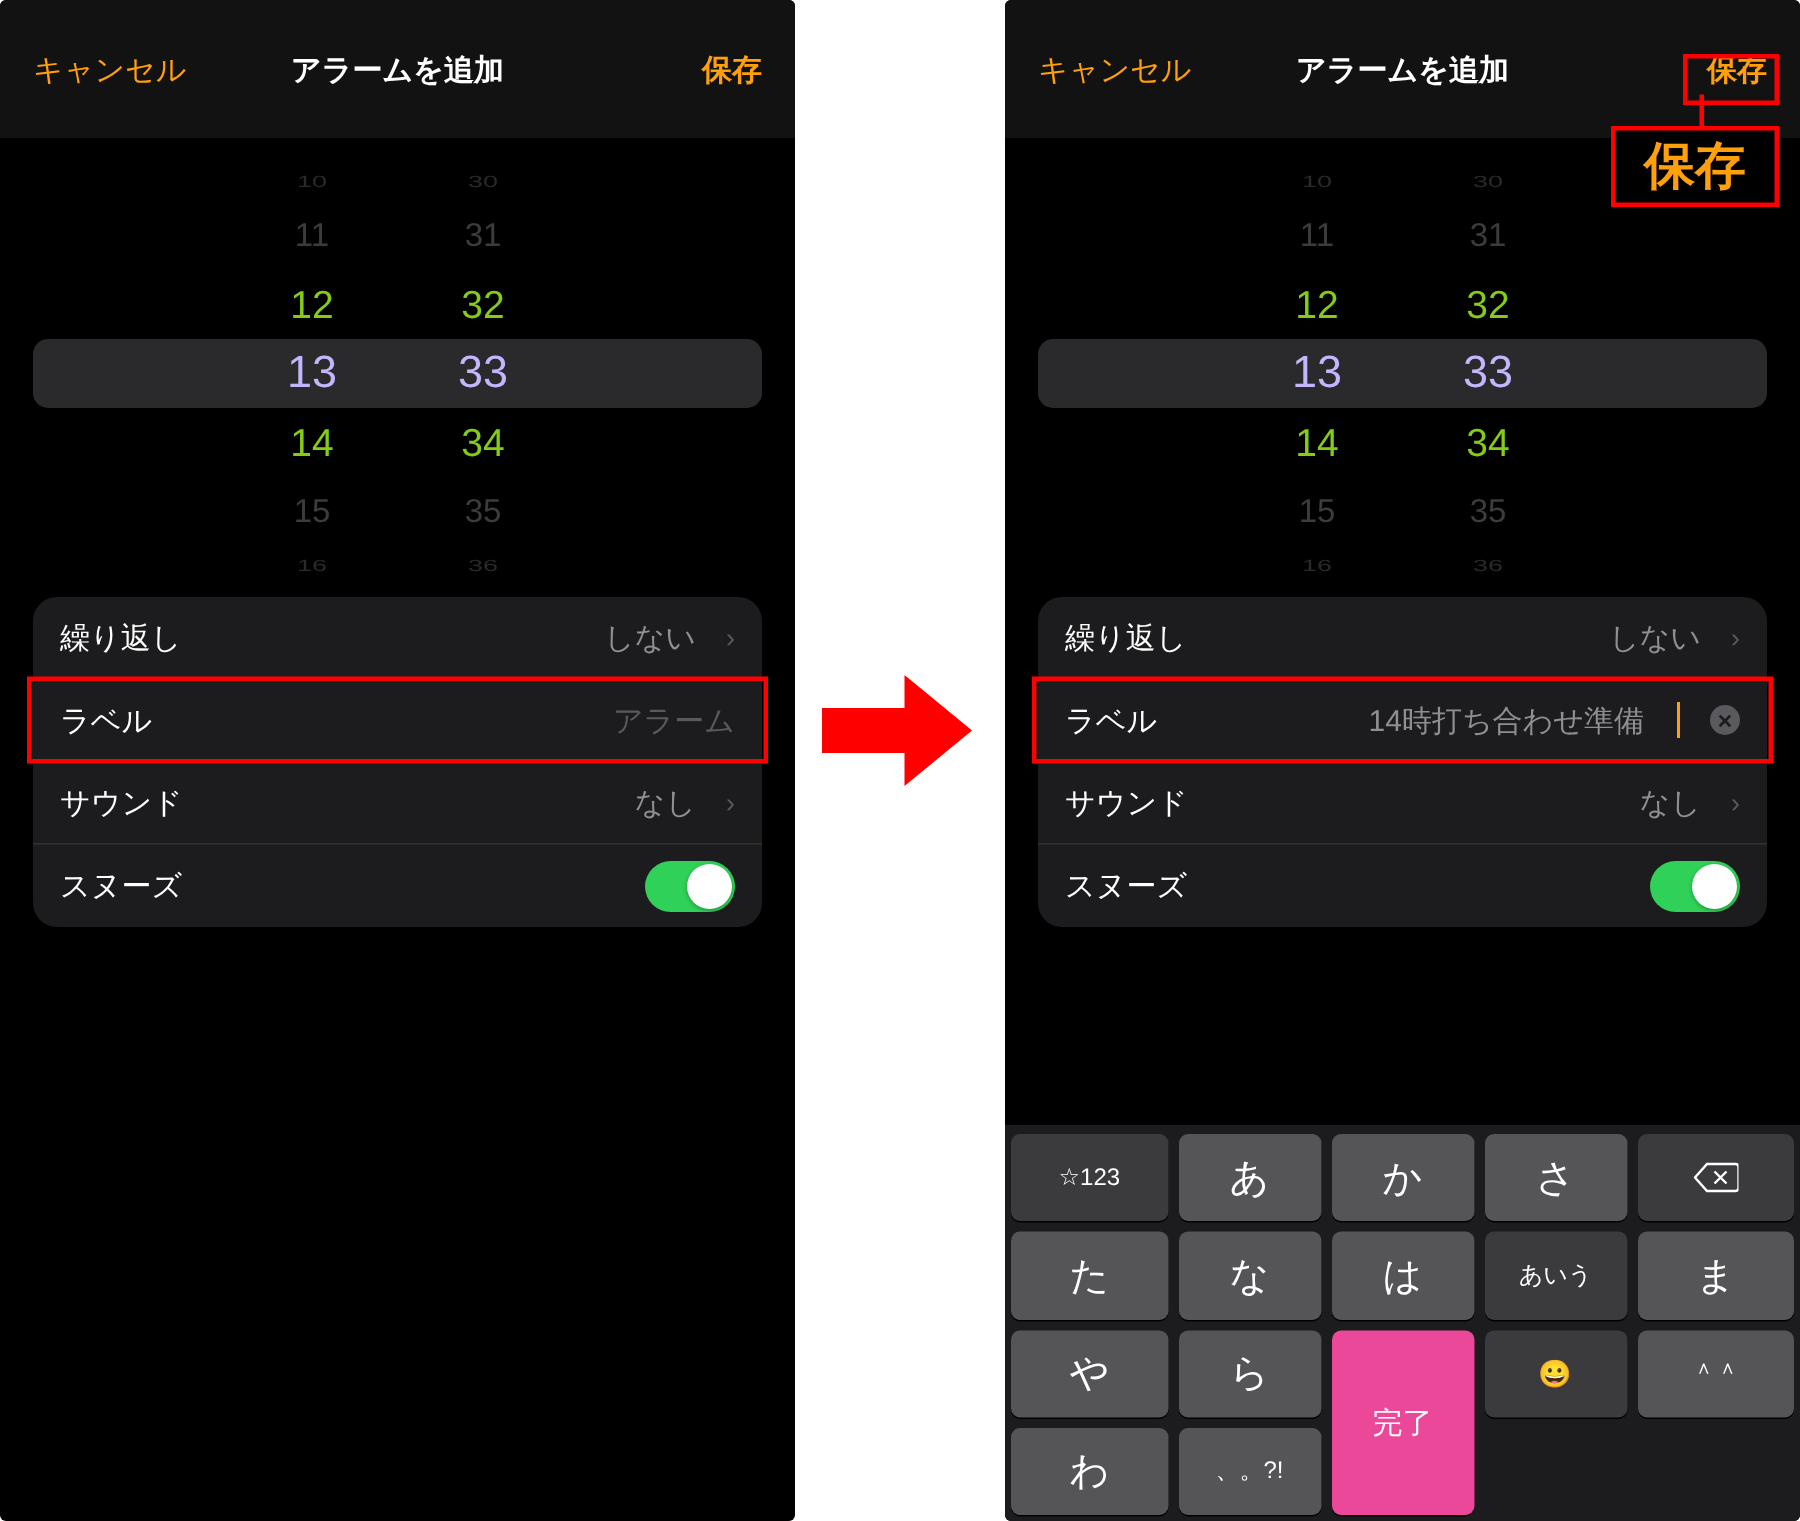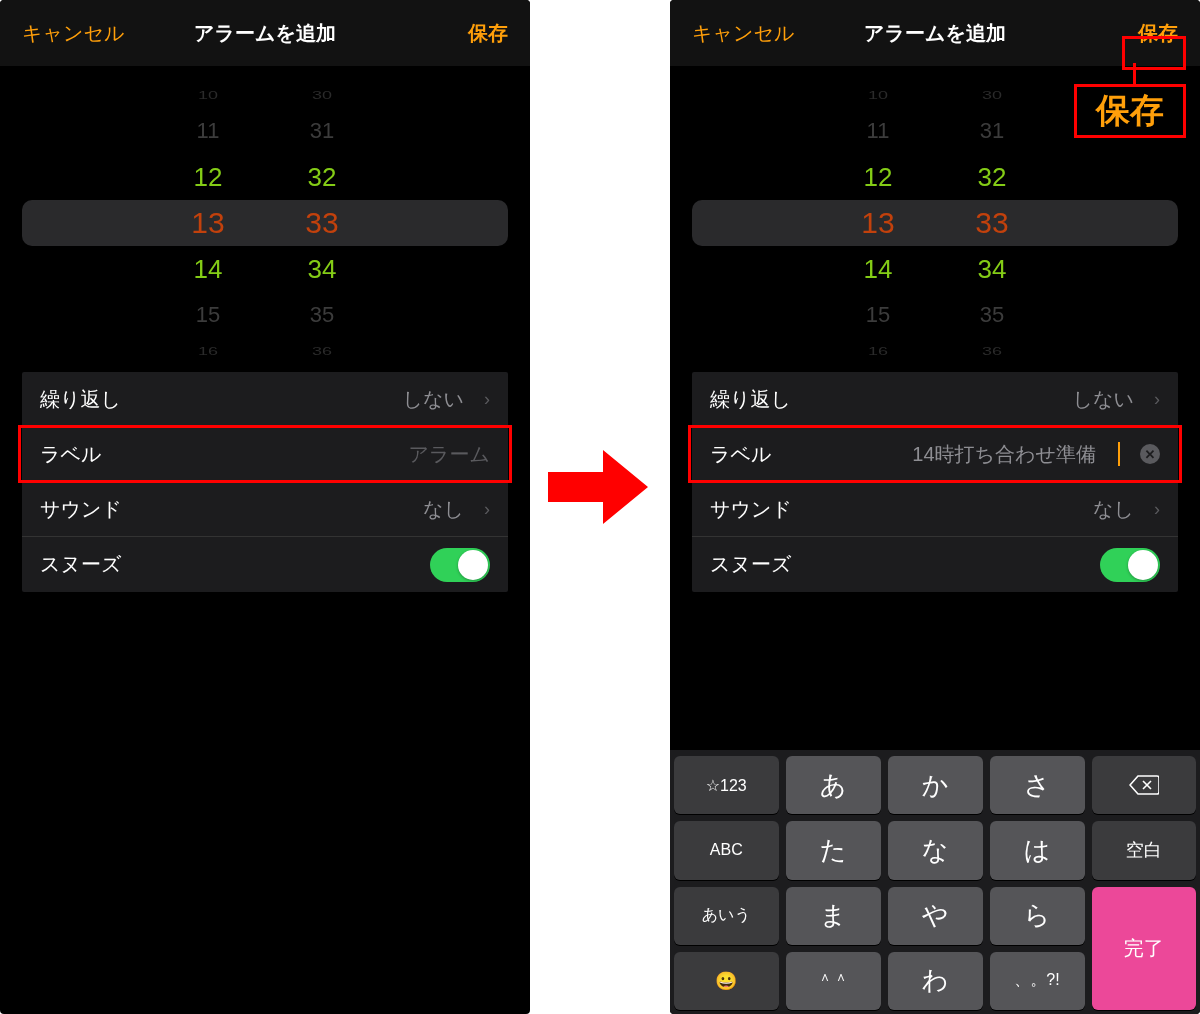--- a/index.html
+++ b/index.html
@@ -18,21 +18,21 @@
     height: 1014px;
     background: #000000;
     position: relative;
     overflow: hidden;
     border-radius: 4px;
   }
   .phone-left { margin-left: 0; }
   .phone-right { margin-right: 0; }
 
   .nav {
-    height: 66px;
+    height: 92px;
     display: flex;
     align-items: center;
     justify-content: space-between;
     padding: 0 22px;
     background: #121212;
     position: relative;
   }
   .nav-cancel { color: #ff9f0a; font-size: 20px; }
   .nav-title { color: #ffffff; font-size: 20px; font-weight: 600; position:absolute; left:50%; transform:translateX(-50%); }
   .nav-save { color: #ff9f0a; font-size: 20px; font-weight: 600; }
@@ -50,36 +50,36 @@
     position: relative;
   }
   .picker-row {
     height: 46px;
     line-height: 46px;
     font-size: 26px;
     color: #84cc16;
   }
   .picker-row.dim1 { color:#3c3c3c; font-size:22px; }
   .picker-row.dim2 { color:#2a2a2a; font-size:18px; transform:scaleY(0.6); height:26px; line-height:26px;}
-  .picker-row.sel { color:#c2410c; font-size:30px; font-weight:400;}
+  .picker-row.sel { color:#c4b5fd; font-size:30px; font-weight:400;}
   .picker-highlight {
     position:absolute;
     left:22px; right:22px;
     top: 128px;
     height:46px;
     background:#2a2a2c;
     border-radius:10px;
     z-index:0;
   }
   .picker-cols { display:flex; gap:28px; z-index:1; position:relative; padding-top:10px;}
 
   .settings {
     margin: 20px 22px 0 22px;
     background: #1c1c1e;
-    border-radius: 2px;
+    border-radius: 16px;
     overflow: visible;
   }
   .row {
     height: 55px;
     display:flex;
     align-items:center;
     padding: 0 18px;
     justify-content: space-between;
     position:relative;
     border-bottom: 0.5px solid #333;
@@ -319,25 +319,23 @@
       <div class="key">あ</div>
       <div class="key">か</div>
       <div class="key">さ</div>
       <div class="key func">
         <svg width="30" height="22" viewBox="0 0 30 22">
             <path d="M9 2 L28 2 Q30 2 30 4 L30 18 Q30 20 28 20 L9 20 L1 11 Z" fill="none" stroke="#fff" stroke-width="1.6"></path>
             <path d="M14 7 L22 15 M22 7 L14 15" stroke="#fff" stroke-width="1.6"></path>
           </svg>
       </div>
 
-      <div class="key func small">ABC</div>
       <div class="key">た</div>
       <div class="key">な</div>
       <div class="key">は</div>
-      <div class="key func">空白</div>
 
       <div class="key func small">あいう</div>
       <div class="key">ま</div>
       <div class="key">や</div>
       <div class="key">ら</div>
       <div class="key blue" style="grid-row: span 2;">完了</div>
 
       <div class="key func">😀</div>
       <div class="key small">＾＾</div>
       <div class="key">わ</div>

